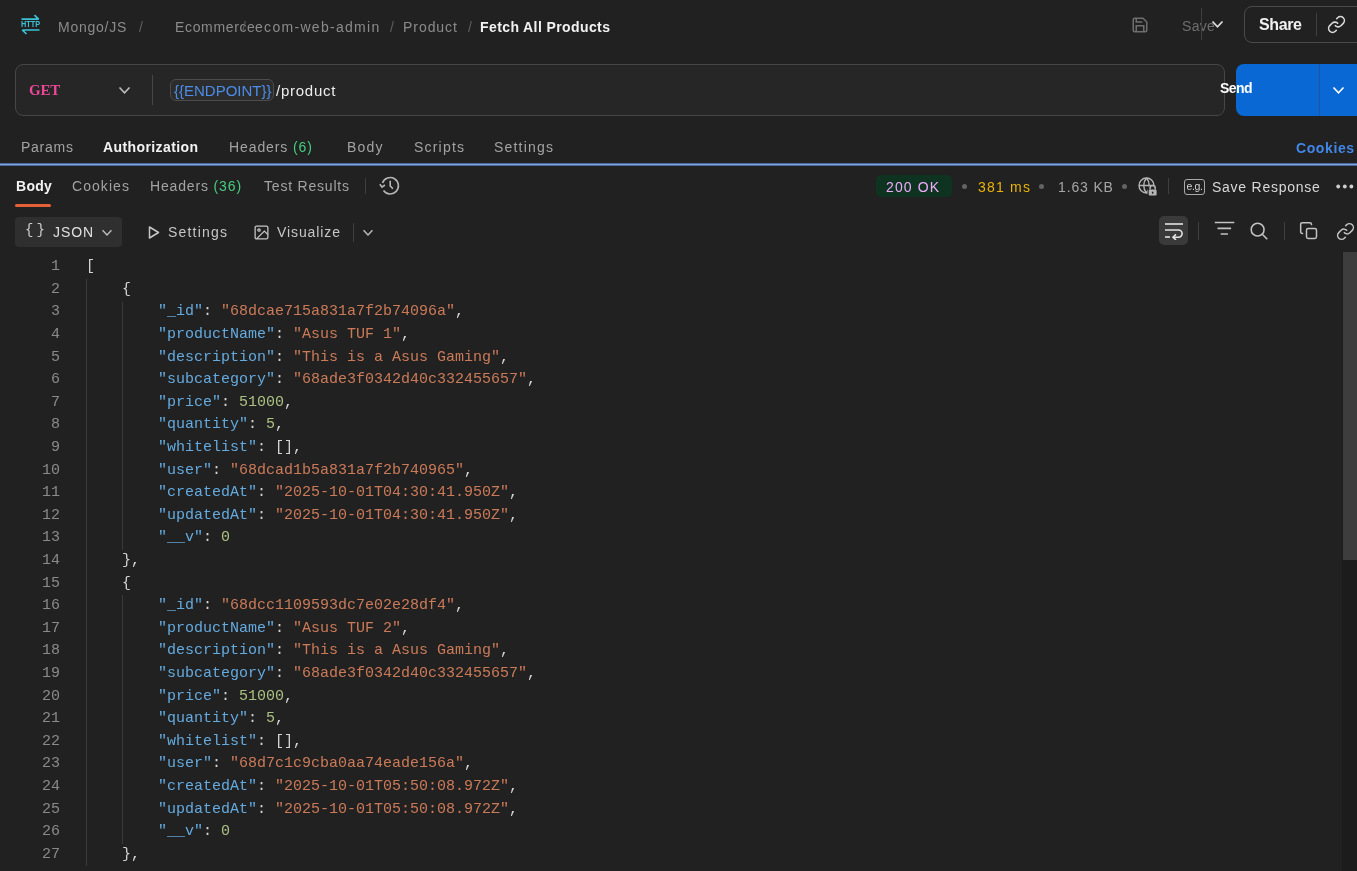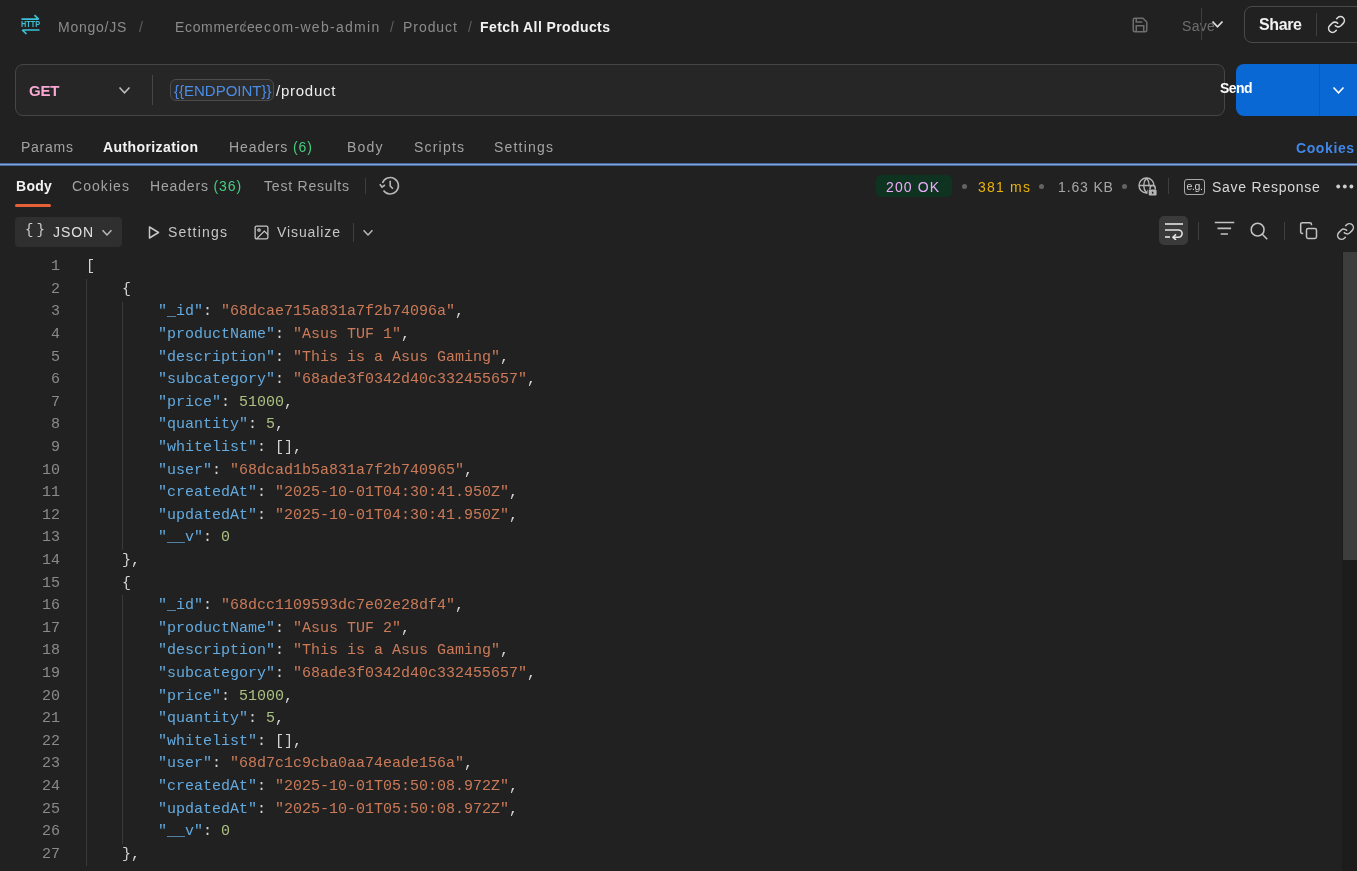--- a/index.html
+++ b/index.html
@@ -70,21 +70,21 @@
   <div class="abs ui" style="left:1259px; top:16px; color:#f0f0f0; font-weight:bold; font-size:16px; letter-spacing:-0.4px;">Share</div>
   <div class="vdiv" style="left:1316px; top:13px; height:23px;"></div>
   <div class="abs" style="left:1327px; top:15px;">
     <svg width="19" height="19" viewBox="0 0 24 24" fill="none" stroke="#d9d9d9" stroke-width="2">
       <path d="M10 13a5 5 0 0 0 7.54.54l3-3a5 5 0 0 0-7.07-7.07l-1.72 1.71"></path>
       <path d="M14 11a5 5 0 0 0-7.54-.54l-3 3a5 5 0 0 0 7.07 7.07l1.71-1.71"></path>
     </svg>
   </div>
 
   <div class="abs" id="urlbar"></div>
-  <div class="abs ui" style="left:29px; top:82px; color:#f9a8d4; font-weight:bold; font-size:15px; letter-spacing:-0.2px;">GET</div>
+  <div class="abs ui" style="left:29px; top:82px; color:#ec4899; font-weight:bold; font-size:15px; letter-spacing:-0.2px;font-family:Liberation Serif, serif;">GET</div>
   <div class="abs" style="left:118px; top:86px;">
     <svg width="13" height="9" viewBox="0 0 13 9" fill="none" stroke="#bdbdbd" stroke-width="1.6">
         <path d="M1.5 1.5 L6.5 6.8 L11.5 1.5"></path>
       </svg>
   </div>
   <div class="vdiv" style="left:152px; top:75px; height:30px; background:#464646;"></div>
   <div class="abs" style="left:170px; top:79px; width:104px; height:22px; border:1px solid #4c4c4c; border-radius:6px; background:rgba(255,255,255,0.03);"></div>
   <div class="abs ui" style="left:174px; top:82px; color:#4b8de8; font-size:15px; letter-spacing:0;">{{ENDPOINT}}</div>
   <div class="abs ui" style="left:276px; top:82px; color:#ededed; font-size:15px; letter-spacing:0.75px;">/product</div>
 

